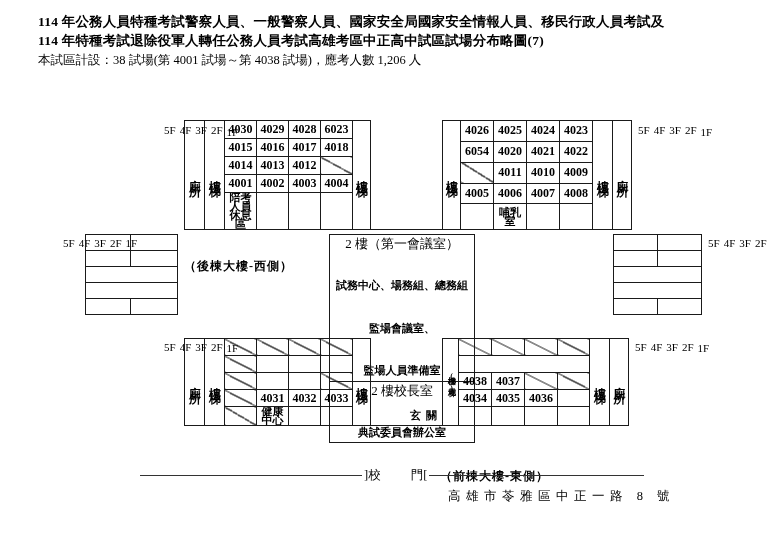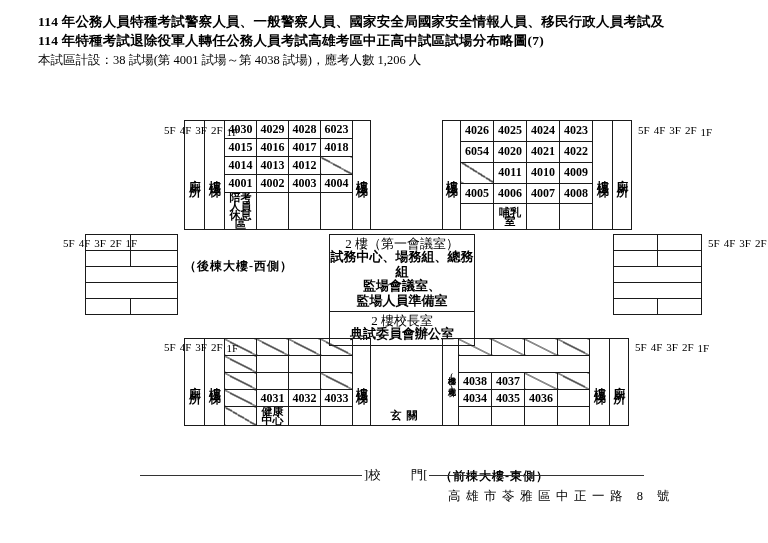--- a/index.html
+++ b/index.html
@@ -19,33 +19,33 @@
   td.vcell.elev{font-size:8px;letter-spacing:1px;}
   td.diag{background:linear-gradient(to top right,transparent calc(50% - .6px),
           #1a1a1a calc(50% - .6px),#1a1a1a calc(50% + .6px),transparent calc(50% + .6px));}
   .smallnote{font-size:11px;font-weight:bold;line-height:9px;display:block;}
   .flcol{display:flex;flex-direction:row;width:18px;font-size:11px;flex:none;}
   .flcol div{display:flex;align-items:center;}
   .flcol.lft div{justify-content:flex-end;padding-right:4px;}
   .flcol.rgt div{justify-content:flex-start;padding-left:4px;}
   .flcol.lft{margin-right:2px;} .flcol.rgt{margin-left:2px;}
   .hall{width:71px;border-bottom:1px solid #1a1a1a;position:relative;flex:none;}
-  .entr{position:absolute;bottom:2px;left:0;width:100%;text-align:center;
+  .entr{position:absolute;bottom:2px;left:0;width:100%;text-align:right;
         font-size:11px;font-weight:bold;letter-spacing:5px;white-space:nowrap;}
   .caption{position:absolute;font-weight:bold;font-size:12px;text-align:left;
            letter-spacing:1px;white-space:nowrap;margin-top:36px;}
   
   table.grid{border-collapse:collapse;table-layout:fixed;}
   table.grid td{border:1px solid #1a1a1a;padding:0;}
   
   .infobox{position:absolute;left:329px;top:234px;width:146px;text-align:center;}
   .infobox .sec{border:1px solid #1a1a1a;padding:2px 0 3px;}
   .infobox .sec + .sec{border-top:none;}
   .ib-h{font-size:13px;line-height:13px;}
-  .ib-l{font-size:13px;font-weight:bold;line-height:14.5px;}
+  .ib-l{font-size:11px;font-weight:bold;line-height:14.5px;margin-top:28px;}
   
   .gate{position:absolute;top:467px;left:140px;display:flex;align-items:center;
         font-size:12.5px;white-space:nowrap;}
   .gline{border-top:1.2px solid #333;height:0;flex:none;}
   .gtext{padding:0 2px;flex:none;}
   .gatespace{width:26px;flex:none;}
   .addr{position:absolute;top:488px;left:448px;font-size:12.5px;letter-spacing:5.5px;white-space:nowrap;}
 </style>
 </head>
 <body>

